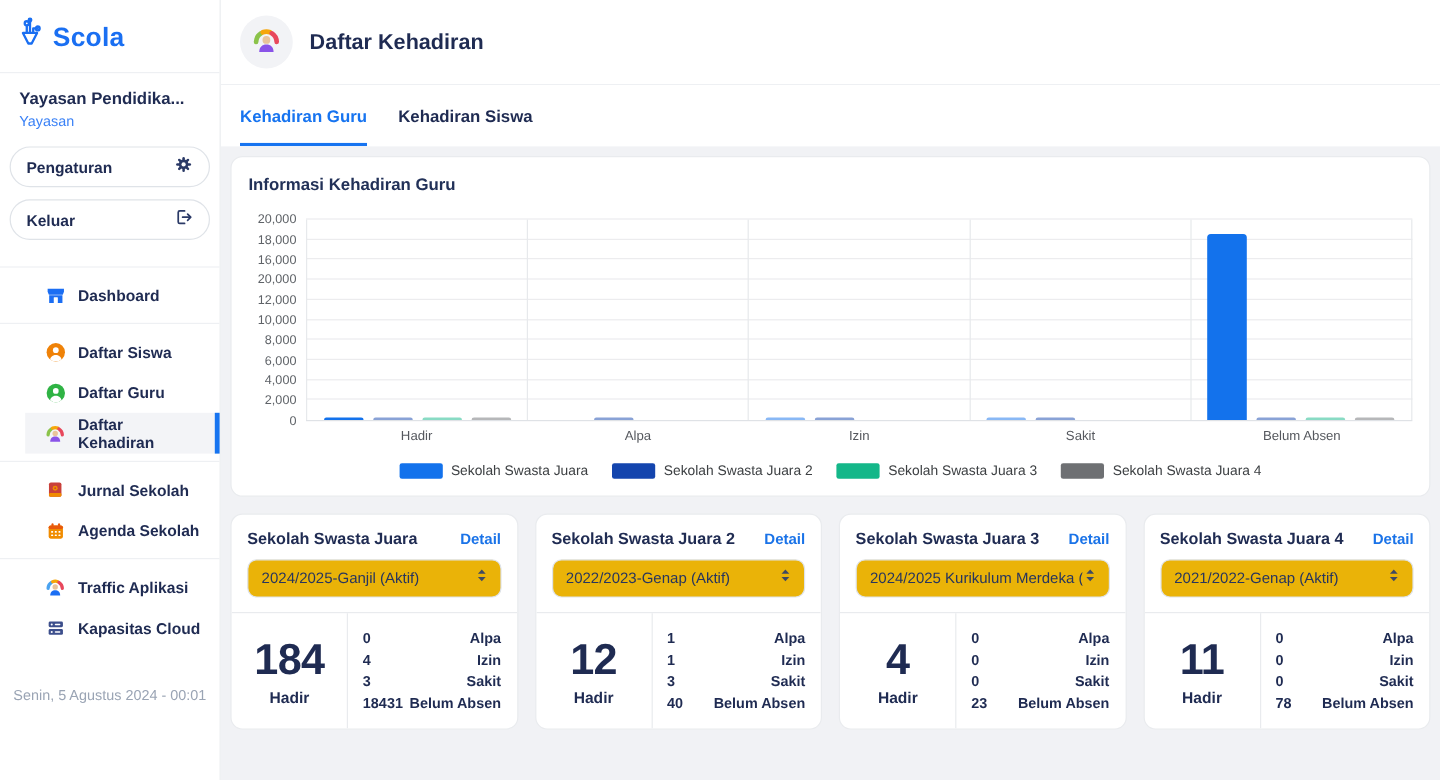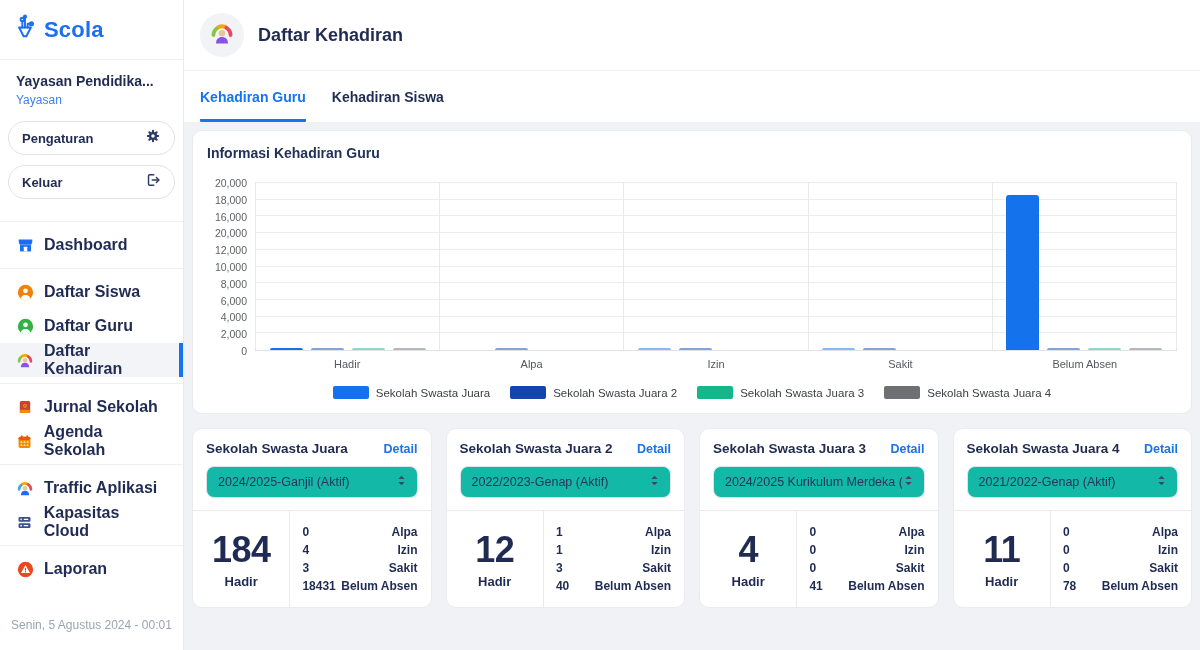--- a/index.html
+++ b/index.html
@@ -10,21 +10,21 @@
   .sidebar { width:184px; min-width:184px; background:#fff; border-right:1px solid #e8eaee; display:flex; flex-direction:column; height:650px; }
   .logo-row { display:flex; align-items:center; gap:6px; padding:13px 14px 12px 12px; border-bottom:1px solid #eef0f3; }
   .logo-text { color:#1a6ff2; font-size:22px; font-weight:bold; letter-spacing:0.2px; }
   .org { padding:13px 16px 6px 16px; }
   .org-name { font-size:14px; font-weight:bold; color:#1f2b52; white-space:nowrap; overflow:hidden; }
   .org-type { font-size:12px; color:#3b82f6; margin-top:4px; }
   .pill-wrap { padding:8px 8px 12px 8px; }
   .pill { height:34px; border:1px solid #dfe3e8; border-radius:18px; background:#fff; display:flex; align-items:center; justify-content:space-between; padding:0 13px; margin-bottom:10px; cursor:pointer; }
   .pill span.lbl { font-size:13px; font-weight:bold; color:#1f2b52; }
   .nav-group { border-top:1px solid #eef0f3; padding:6px 0; }
-  .nav-item { height:34px; display:flex; align-items:center; gap:10px; padding:0 12px 0 16px; font-size:16px; font-weight:bold; color:#1f2b52; border-right:4px solid transparent; cursor:pointer; }
+  .nav-item { height:34px; display:flex; align-items:center; gap:10px; padding:0 12px 0 16px; font-size:13px; font-weight:bold; color:#1f2b52; border-right:4px solid transparent; cursor:pointer;margin-left:21px; }
   .nav-item.active { background:#f3f4f7; border-right-color:#1774f0; }
   .nav-item .ic { width:18px; height:18px; display:flex; align-items:center; justify-content:center; }
   .side-footer { margin-top:24px; text-align:center; font-size:12px; color:#9aa4b4; line-height:1.6; padding:0 8px; }
 
   
   .main { flex:1; display:flex; flex-direction:column; height:650px; overflow:hidden; background:#fff; }
   .page-header { display:flex; align-items:center; gap:14px; padding:13px 16px; border-bottom:1px solid #eef0f3; background:#fff; }
   .header-icon-circle { width:44px; height:44px; border-radius:50%; background:#f2f3f6; display:flex; align-items:center; justify-content:center; }
   .page-title { font-size:18px; font-weight:bold; color:#1f2b52; }
   .tabs-row { display:flex; gap:26px; padding:0 16px; background:#fff; }
@@ -53,21 +53,21 @@
   .legend-swatch { width:36px; height:13px; border-radius:2px; }
   .legend-label { font-size:11.5px; color:#3d4043; }
 
   
   .cards-row { display:grid; grid-template-columns:repeat(4,1fr); gap:14px; margin-top:14px; }
   .school-card { background:#fff; border:1px solid #e9ebee; border-radius:10px; display:flex; flex-direction:column; height:180px; overflow:hidden; }
   .card-top { padding:12px 13px 12px 13px; }
   .card-title-row { display:flex; justify-content:space-between; align-items:baseline; gap:8px; }
   .card-title { font-size:13.5px; font-weight:bold; color:#1f2b52; white-space:nowrap; overflow:hidden; }
   .detail-link { font-size:12.5px; font-weight:bold; color:#1a73e8; cursor:pointer; white-space:nowrap; }
-  .card-select { margin-top:10px; height:32px; border:1px solid #dfe3e8; border-radius:8px; display:flex; align-items:center; justify-content:space-between; padding:0 9px 0 11px; cursor:pointer; background:#14b8a6; }
+  .card-select { margin-top:10px; height:32px; border:1px solid #dfe3e8; border-radius:8px; display:flex; align-items:center; justify-content:space-between; padding:0 9px 0 11px; cursor:pointer; background:#eab308; }
   .card-select .sel-text { font-size:12.5px; color:#27355e; white-space:nowrap; overflow:hidden; }
   .card-body { border-top:1px solid #e9ebee; flex:1; display:flex; }
   .hadir-col { width:41%; border-right:1px solid #e9ebee; display:flex; flex-direction:column; align-items:center; justify-content:center; gap:3px; }
   .hadir-num { font-size:36px; font-weight:bold; color:#1f2b52; letter-spacing:-0.5px; }
   .hadir-lbl { font-size:13px; font-weight:bold; color:#1f2b52; }
   .stats-col { flex:1; display:flex; flex-direction:column; justify-content:center; gap:4px; padding:8px 13px 8px 12px; }
   .stat-row { display:flex; justify-content:space-between; font-size:12px; font-weight:bold; color:#1f2b52; }
 </style>
 </head>
 <body>
@@ -244,33 +244,20 @@
             <circle cx="6" cy="6.3" r="1" fill="#fff"></circle>
               <rect x="9" y="5.6" width="5.5" height="1.4" rx="0.7" fill="#fff"></rect>
             <circle cx="6" cy="13.7" r="1" fill="#fff"></circle>
               <rect x="9" y="13" width="5.5" height="1.4" rx="0.7" fill="#fff"></rect>
           </svg>
         </span>
         <span>Kapasitas Cloud</span>
       </div>
     </div>
 
-    <div class="nav-group">
-      <div class="nav-item">
-        <span class="ic">
-          <svg width="17" height="17" viewBox="0 0 20 20">
-            <circle cx="10" cy="10" r="9" fill="#e8491f"></circle>
-            <path d="M10 4.8 L15.3 14.2 H4.7 Z" fill="#fff"></path>
-            <rect x="9.3" y="8" width="1.4" height="3.4" rx="0.7" fill="#e8491f"></rect>
-            <circle cx="10" cy="12.7" r="0.8" fill="#e8491f"></circle>
-          </svg>
-        </span>
-        <span>Laporan</span>
-      </div>
-    </div>
   </nav>
 
   <div class="side-footer">
     <div>Senin, 5 Agustus 2024 - 00:01</div>
   </div>
 </aside>
 
 <div class="main">
   <div class="page-header">
     <div class="header-icon-circle">
@@ -524,21 +511,21 @@
               </div>
             <div class="stat-row">
                 <span>0</span>
                 <span>Izin</span>
               </div>
             <div class="stat-row">
                 <span>0</span>
                 <span>Sakit</span>
               </div>
             <div class="stat-row">
-                <span>41</span>
+                <span>23</span>
                 <span>Belum Absen</span>
               </div>
           </div>
         </div>
       </div>
 
       <div class="school-card">
         <div class="card-top">
           <div class="card-title-row">
             <span class="card-title">Sekolah Swasta Juara 4</span>

